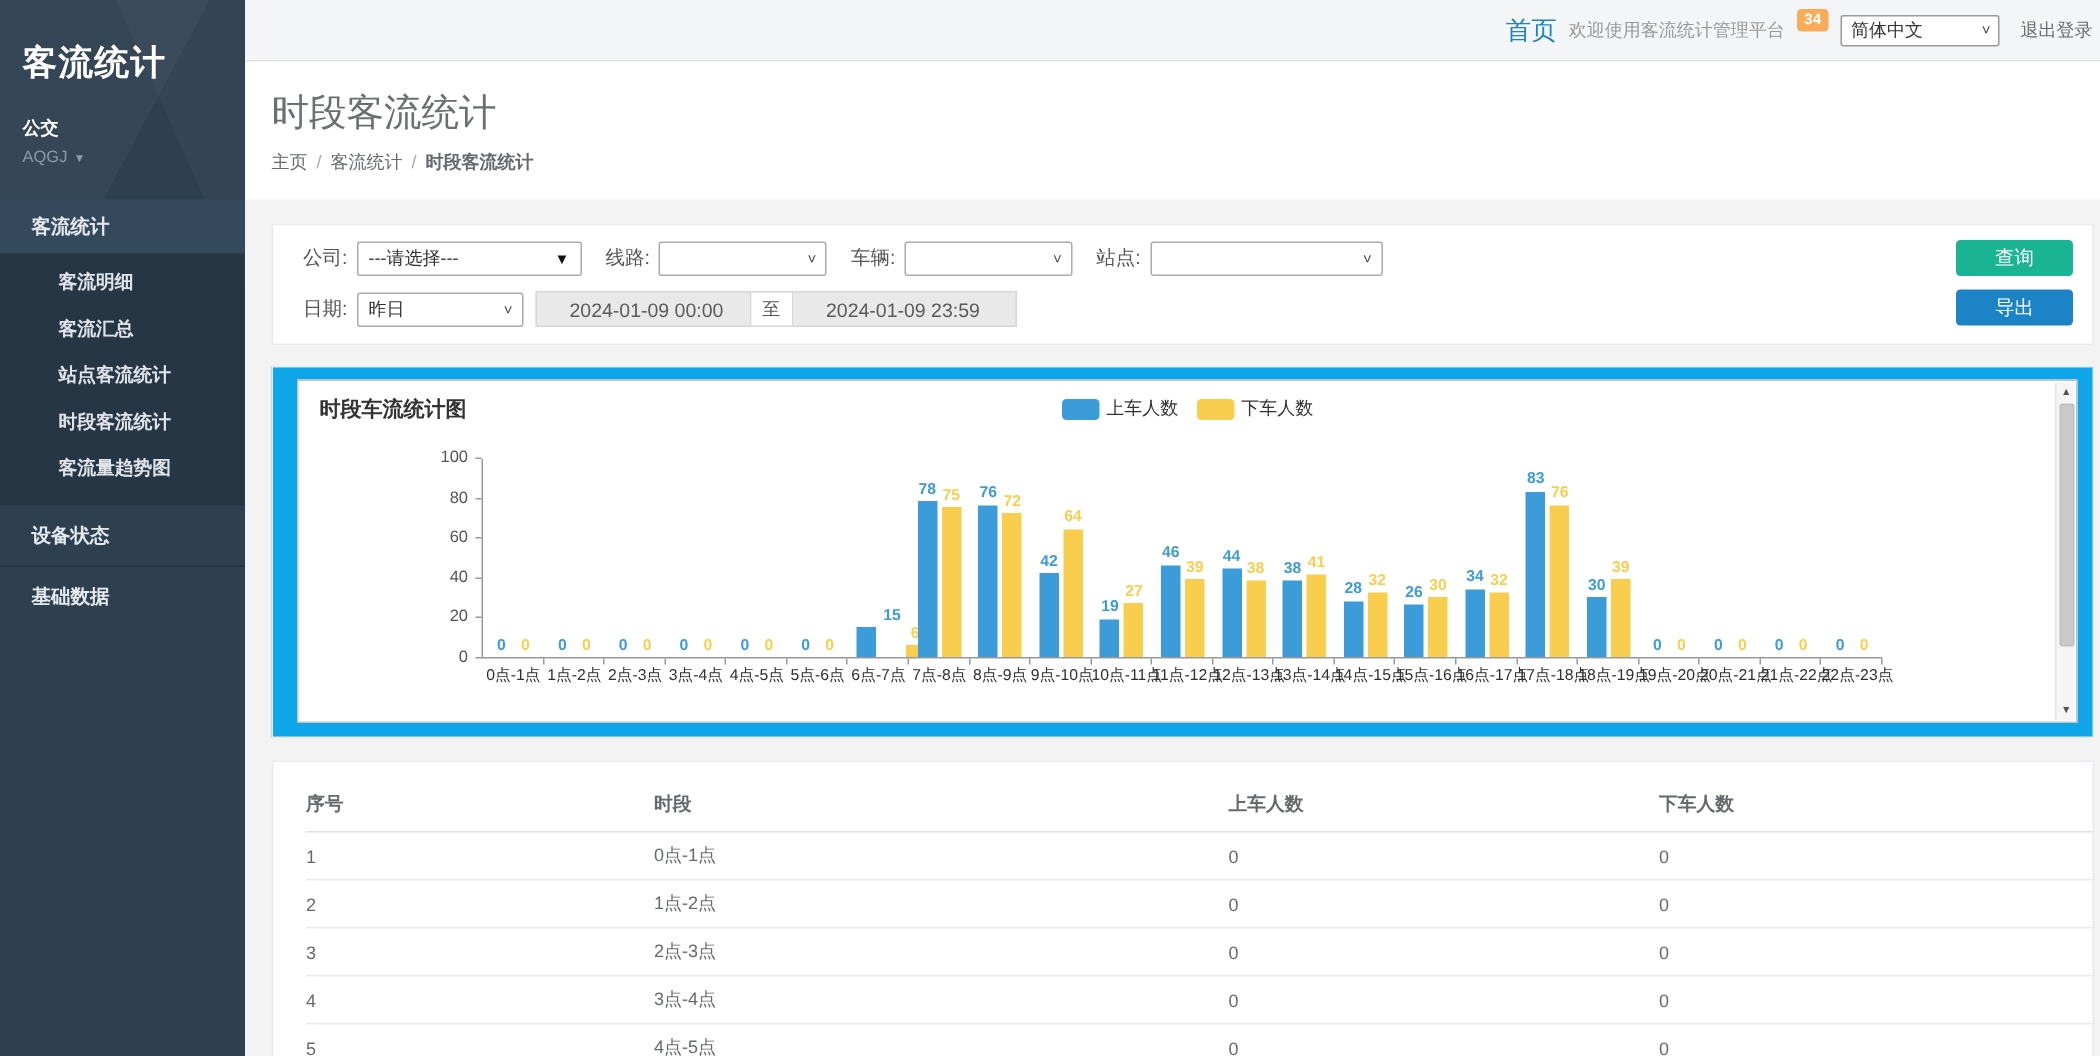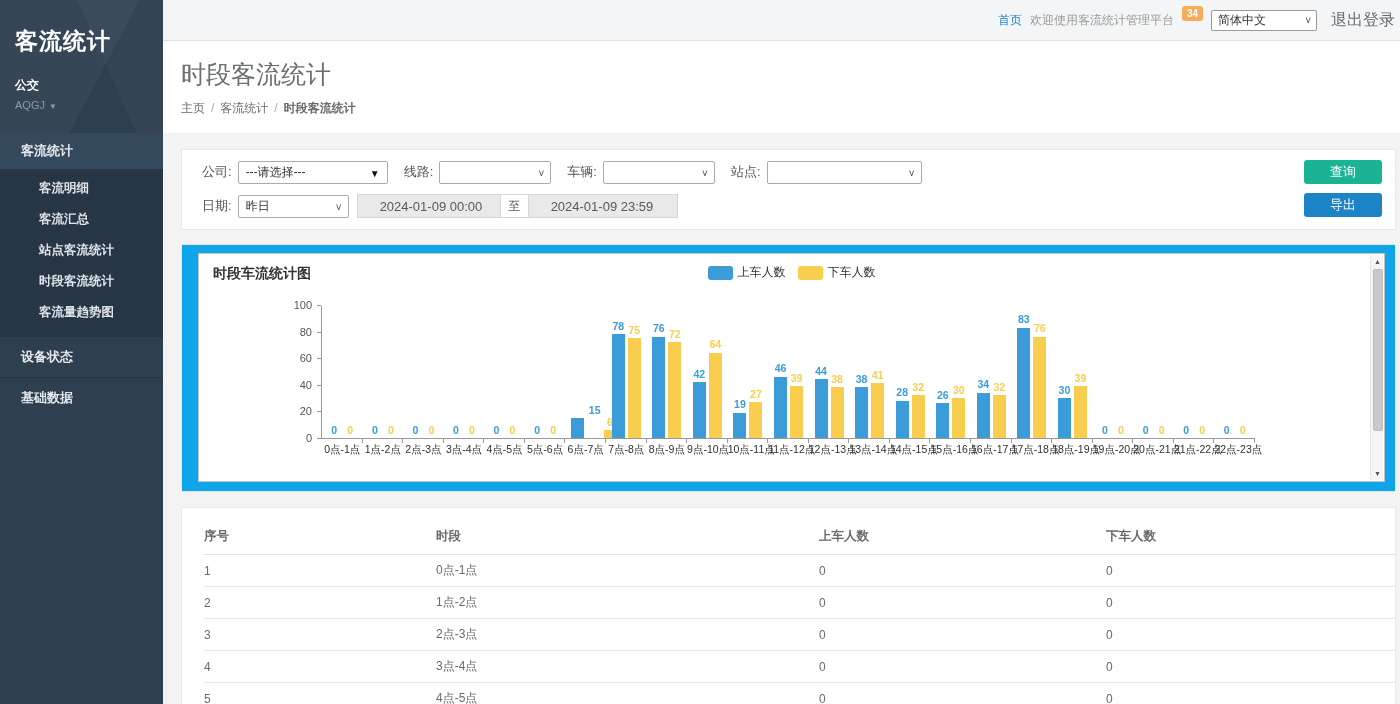--- a/index.html
+++ b/index.html
@@ -20,28 +20,28 @@
   .nav-group.expanded { background:#35495d; }
   .nav-group.plain { border-top:1px solid rgba(0,0,0,0.16); padding:11px 0 11px 21px; }
   .nav-sub { background:#273645; padding:4px 0 8px; }
   .nav-sub-item { color:#dfe4ea; font-size:12.5px; font-weight:bold; padding:7px 0 7px 39px; cursor:pointer; }
 
   
   .main { margin-left:163px; }
 
   .topbar { height:41px; background:#f4f5f6; border-bottom:1px solid #dde0e2;
     display:flex; align-items:center; justify-content:flex-end; padding-right:5px; }
-  .home-link { color:#1c84c6; font-size:12px; text-decoration:none; cursor:pointer; }
+  .home-link { color:#1c84c6; font-size:17px; text-decoration:none; cursor:pointer; }
   .welcome { color:#999; font-size:12px; margin-left:8px; }
   .badge { background:#f8ac59; color:#fff; font-size:10px; font-weight:bold; border-radius:3px;
     padding:2px 5px; margin-left:8px; position:relative; top:-7px; cursor:pointer; }
   .lang-select { position:relative; width:106px; height:21px; background:#fff; border:1px solid #9a9a9a;
     border-radius:2px; margin-left:8px; font-size:12px; color:#333; line-height:19px; padding-left:6px; cursor:pointer; }
   .lang-select .chev { position:absolute; right:5px; top:0; font-size:10px; color:#444; }
-  .logout { color:#676a6c; font-size:16px; margin-left:14px; cursor:pointer; }
+  .logout { color:#676a6c; font-size:12px; margin-left:14px; cursor:pointer; }
 
   .page-heading { background:#fff; padding:17px 0 16px 18px; }
   .page-title { color:#6b6f71; font-size:25px; font-weight:normal; }
   .breadcrumb { margin-top:9px; font-size:12px; color:#676a6c; }
   .breadcrumb .crumb { color:#676a6c; cursor:pointer; }
   .breadcrumb .crumb.active { font-weight:bold; cursor:default; }
   .breadcrumb .sep { color:#aaa; margin:0 6px; }
 
   .content { padding:16px 4px 0 18px; }
 

